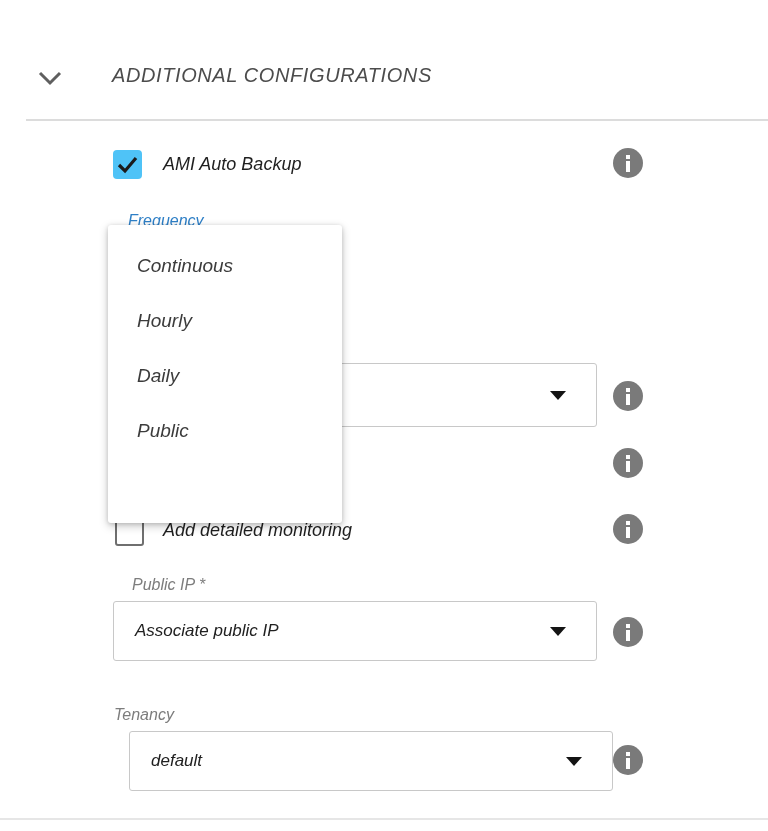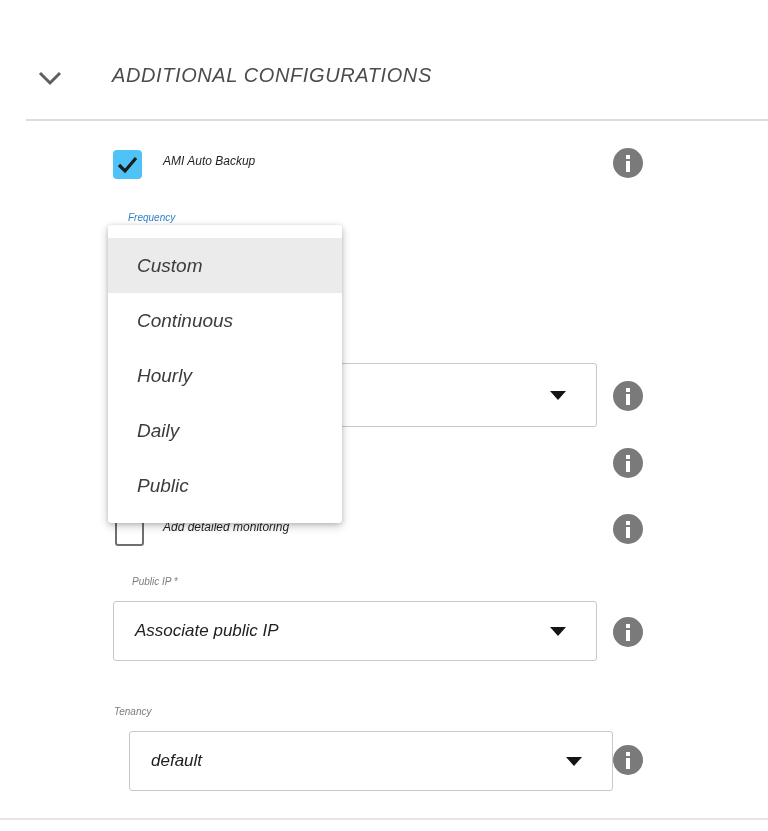--- a/index.html
+++ b/index.html
@@ -28,24 +28,24 @@
   .divider-bottom { position: absolute; left: 0; right: 0; top: 818px; height: 2px; background: #e6e6e6; }
 
   
   .checkbox-row { position: absolute; }
   .cb {
     position: absolute; width: 29px; height: 29px; border-radius: 4px; cursor: pointer;
   }
   .cb-checked { background: #4fc3f7; }
   .cb-unchecked { background: #fff; border: 2px solid #6f6f6f; border-radius: 3px; }
   .cb svg { position: absolute; left: 1px; top: 1px; }
-  .cb-label { position: absolute; font-size: 12px; color: #1f1f1f; white-space: nowrap; }
+  .cb-label { position: absolute; font-size: 18px; color: #1f1f1f; white-space: nowrap; }
 
   
-  .field-label { position: absolute; font-size: 10px; color: #7d7d7d; white-space: nowrap; }
+  .field-label { position: absolute; font-size: 16px; color: #7d7d7d; white-space: nowrap; }
   .field-label-focused { color: #2e7fc6; }
 
   
   .select-box {
     position: absolute; width: 484px; height: 60px;
     background: #fff; border: 1px solid #c8c8c8; border-radius: 3px;
     cursor: pointer;
   }
   .select-box.tall { height: 64px; }
   .select-value {
@@ -149,20 +149,19 @@
     <span class="select-arrow"></span>
   </div>
   <span class="info-icon" style="top:745px;">
     <span class="info-dot"></span>
     <span class="info-bar"></span>
   </span>
 
   <div class="divider-bottom"></div>
 
   <div class="dropdown-panel">
-    <div class="dropdown-item highlighted">Custom</div>
     <div class="dropdown-item">Continuous</div>
     <div class="dropdown-item">Hourly</div>
     <div class="dropdown-item">Daily</div>
     <div class="dropdown-item">Public</div>
   </div>
 
 </div>
 
 </body></html>

